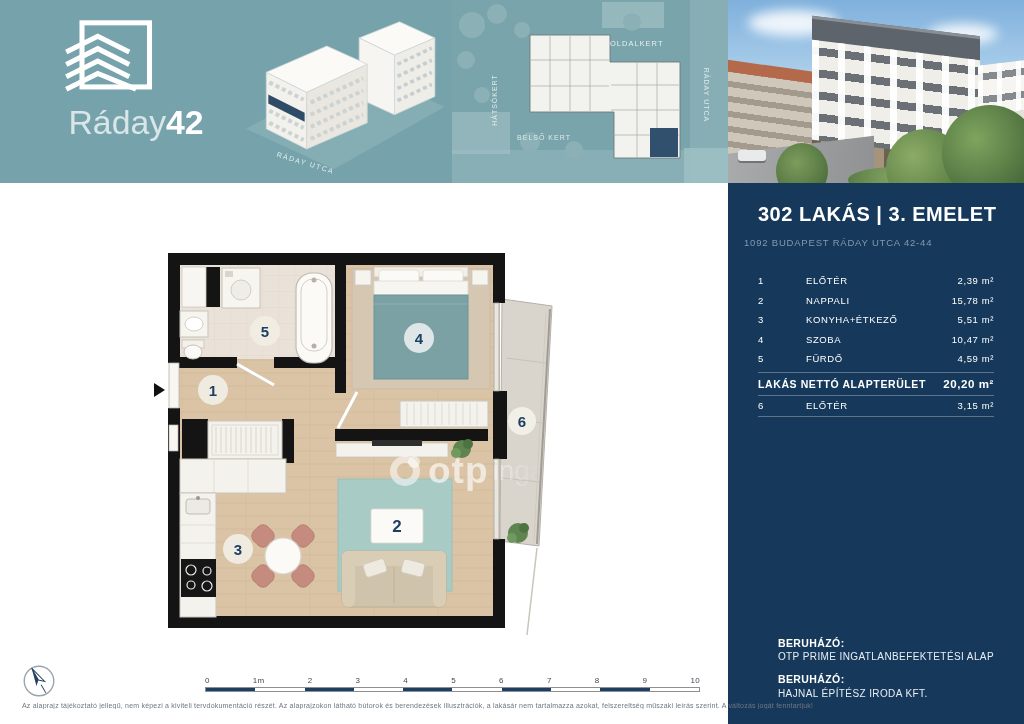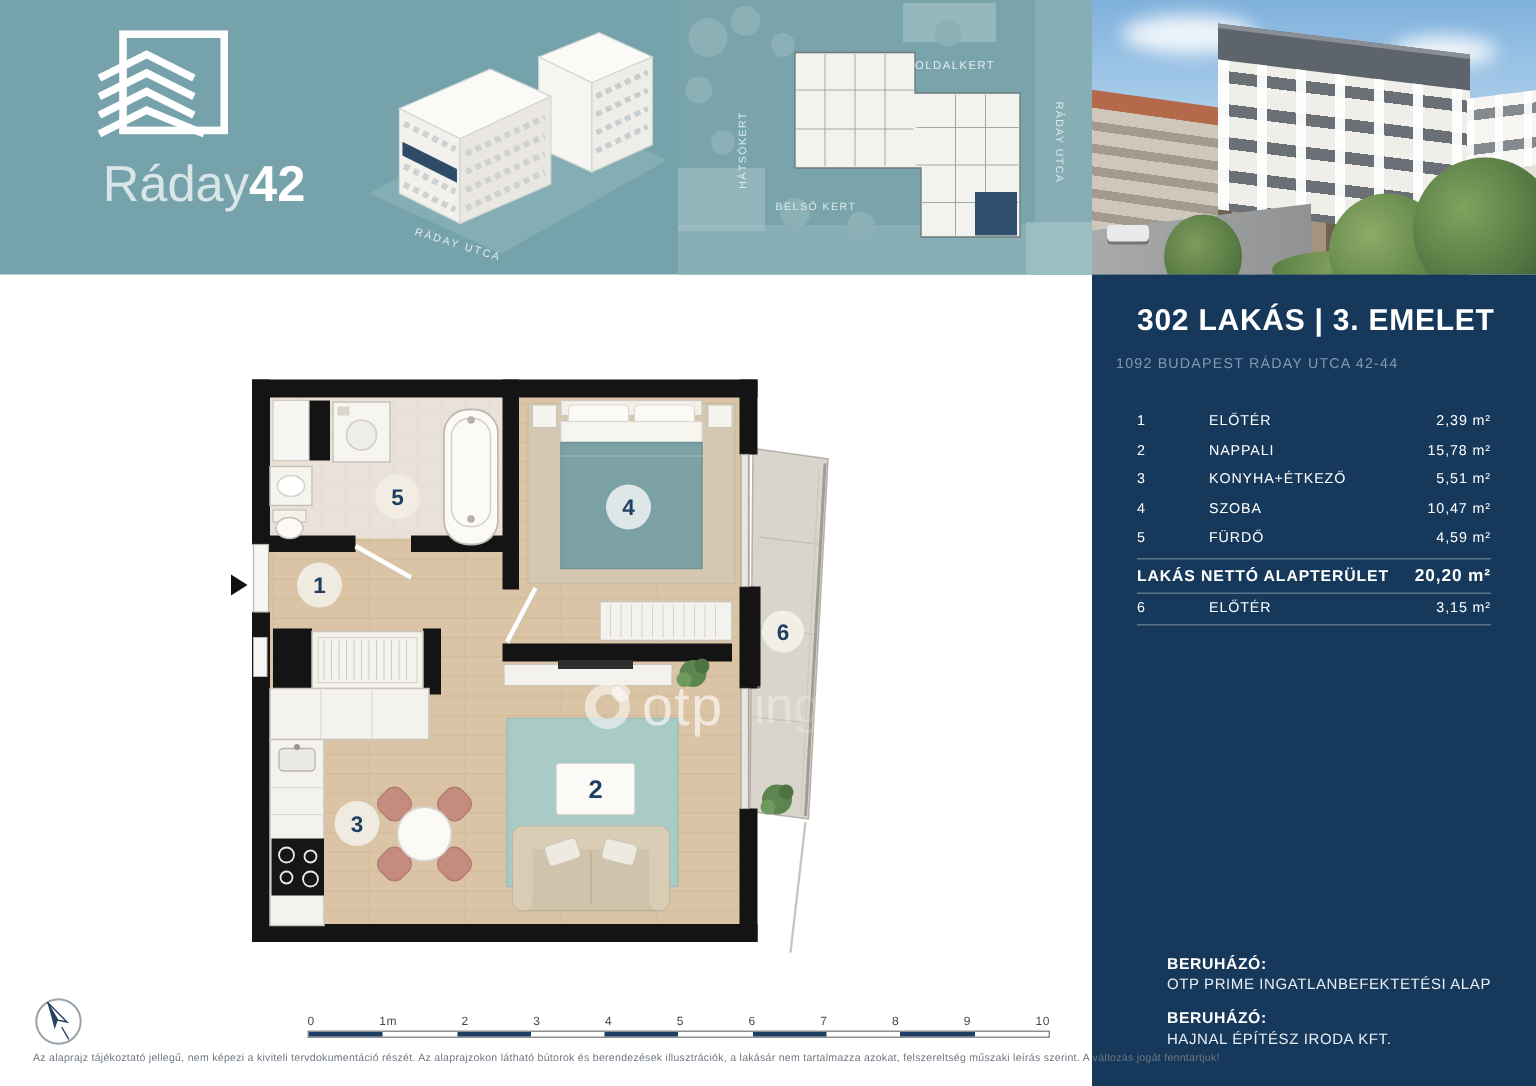--- a/index.html
+++ b/index.html
@@ -69,22 +69,22 @@
   .sb-credits .val{font-size:10px;letter-spacing:.4px;color:#e8eef4;}
   .sb-credits .stanza{margin-top:9px;}
 
   
   .plan-svg{position:absolute;left:150px;top:243px;width:420px;height:400px;}
 
   .watermark{position:absolute;left:390px;top:450px;display:flex;align-items:center;pointer-events:none;}
   .wm-ring{width:30px;height:30px;border:7px solid rgba(255,255,255,.55);border-radius:50%;position:relative;margin-right:8px;}
   .wm-ring::after{content:"";position:absolute;right:-7px;top:-7px;width:12px;height:12px;border-radius:50%;
      background:rgba(255,255,255,.55);}
-  .wm-bold{font-size:37px;font-weight:normal;color:rgba(255,255,255,.62);letter-spacing:1px;}
-  .wm-light{font-size:34px;color:rgba(255,255,255,.38);margin-left:20px;
+  .wm-bold{font-size:37px;font-weight:bold;color:rgba(255,255,255,.62);letter-spacing:1px;}
+  .wm-light{font-size:28px;color:rgba(255,255,255,.38);margin-left:4px;
      -webkit-mask-image:linear-gradient(90deg,#000 20%,transparent 95%);
      mask-image:linear-gradient(90deg,#000 20%,transparent 95%);}
 
   .compass{position:absolute;left:20px;top:662px;width:38px;height:38px;}
 
   .scalebar{position:absolute;left:205px;top:676px;width:495px;}
   .scale-labels{display:flex;justify-content:space-between;font-size:8px;color:#3f4a55;letter-spacing:.3px;}
   .scale-track{margin-top:2px;height:5px;border:1px solid #8f8f8f;display:flex;background:#fff;}
   .scale-track .seg{flex:1;}
   .scale-track .seg.dark{background:#1d3f63;}

